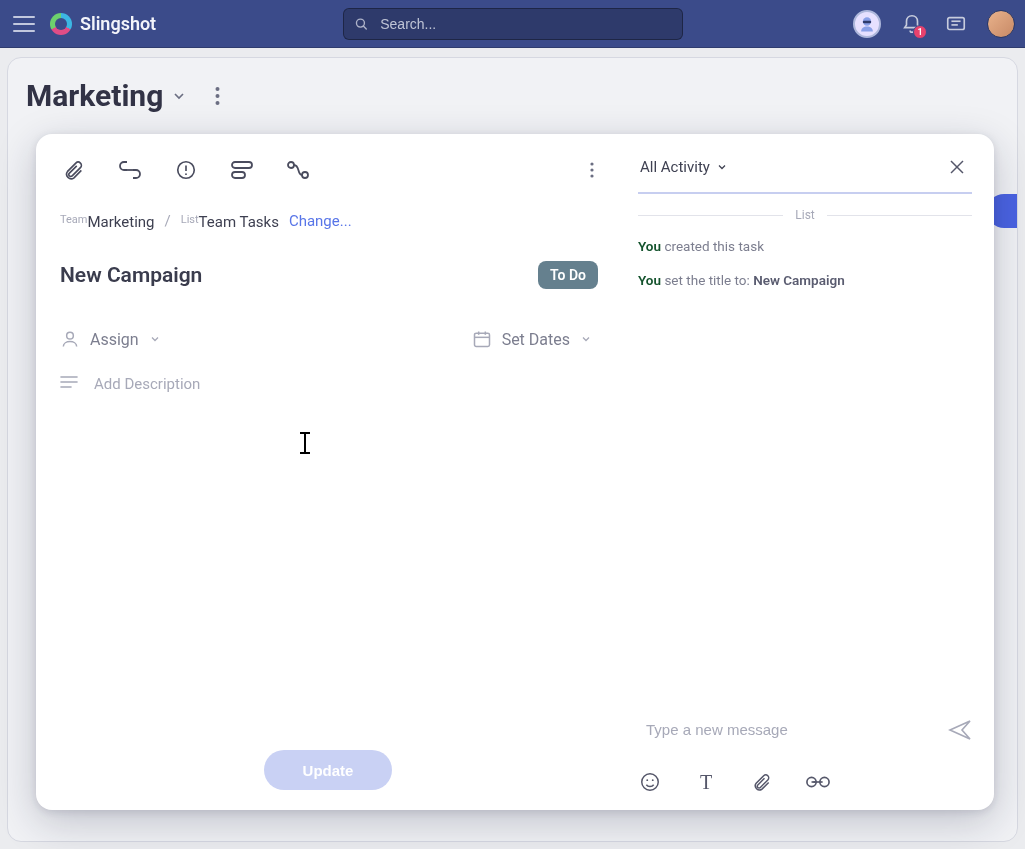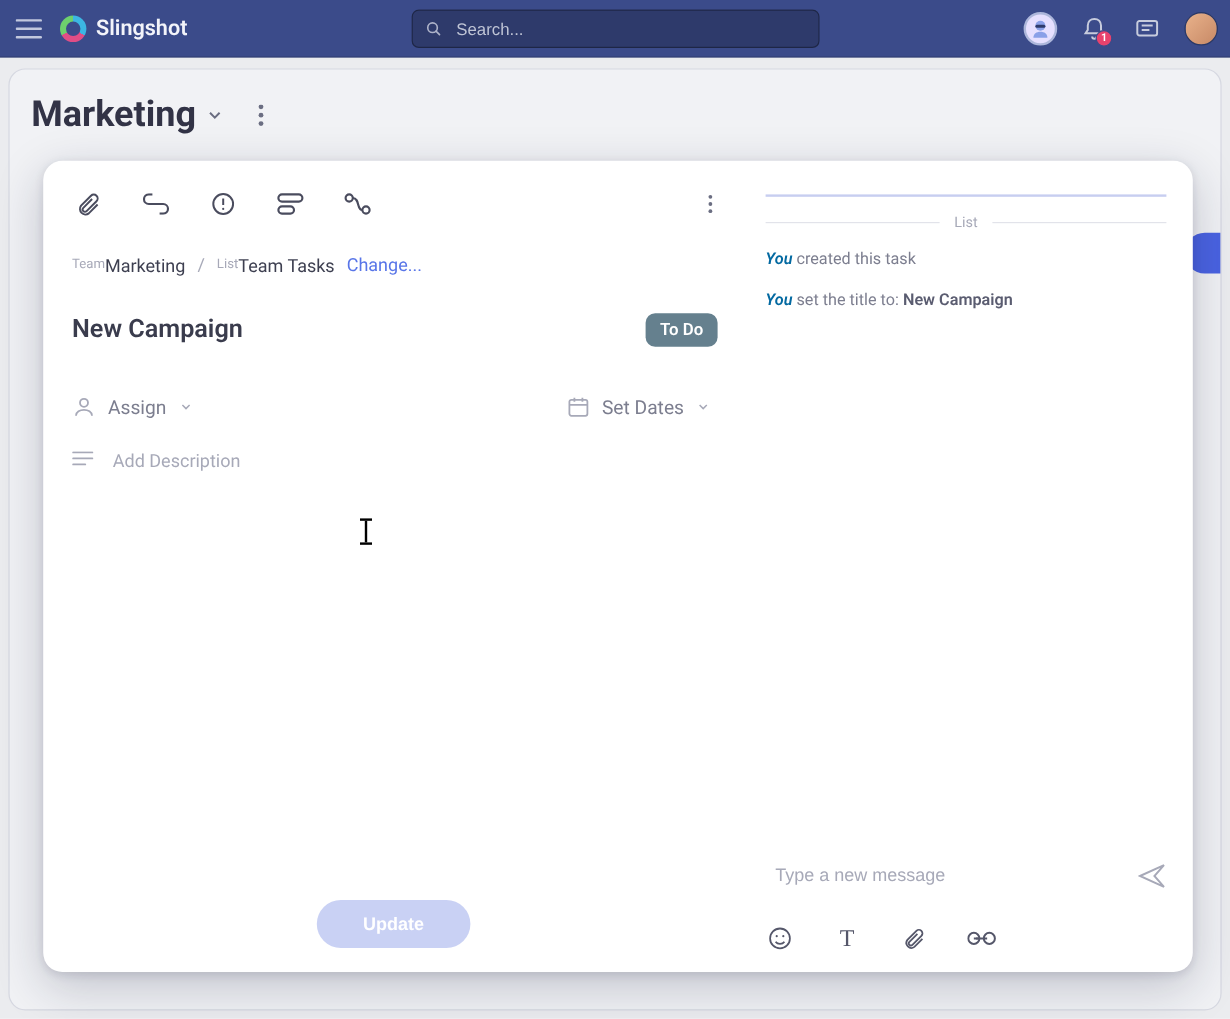--- a/index.html
+++ b/index.html
@@ -126,21 +126,21 @@
   
   .right-header{ display:flex; align-items:center; justify-content:space-between;}
   .activity-tab{ display:flex; align-items:center; gap:6px; color:#3F4152; font-size:15px; cursor:pointer; padding:4px 2px;}
   .close-btn{ width:30px; height:30px; display:flex; align-items:center; justify-content:center; color:#55576A; cursor:pointer;}
   .tab-underline{ height:2px; background:#C7CEF0; width:100%; margin-top:10px;}
 
   .day-sep{ display:flex; align-items:center; gap:12px; margin-top:14px; color:var(--text-light); font-size:12px;}
   .day-sep .line{ flex:1; height:1px; background:var(--border);}
 
   .log-entry{ font-size:13.5px; color:var(--text-grey); margin-top:16px; line-height:1.3;}
-  .log-entry b.you{ color:#0369a1; font-weight:600;font-style:italic;}
+  .log-entry b.you{ color:#14532d; font-weight:600;}
   .log-entry b.val{ color:#5A5C70; font-weight:600;}
 
   .compose{ position:absolute; bottom:16px; left:18px; right:22px;}
   .compose-input-row{ display:flex; align-items:center; gap:10px; margin-bottom:26px;}
   .compose-input{ flex:1; border:none; outline:none; font-size:15px; color:#555; padding:6px 8px;}
   .compose-input::placeholder{ color:var(--text-light);}
   .send-btn{ color:var(--text-light); cursor:pointer;}
   .compose-tools{ display:flex; gap:32px; color:#55576A; align-items:center;}
   .compose-tools .ct{ width:24px; height:24px; display:flex; align-items:center; justify-content:center; cursor:pointer;}
 
@@ -313,20 +313,34 @@
       </div>
       <textarea class="desc-input" placeholder="Add Description" style=""></textarea>
     </div>
 
     <div class="cursor-caret"></div>
 
     <button class="update-btn" disabled="">Update</button>
   </div>
 
   <div class="modal-right">
+    <div class="right-header">
+      <div class="activity-tab">
+        <span>All Activity</span>
+        <svg width="12" height="12" viewBox="0 0 24 24" fill="none" stroke="currentColor" stroke-width="2.5">
+            <polyline points="6 9 12 15 18 9"></polyline>
+          </svg>
+      </div>
+      <div class="close-btn">
+        <svg width="18" height="18" viewBox="0 0 24 24" fill="none" stroke="currentColor" stroke-width="2">
+            <line x1="4" y1="4" x2="20" y2="20"></line>
+            <line x1="20" y1="4" x2="4" y2="20"></line>
+          </svg>
+      </div>
+    </div>
     <div class="tab-underline"></div>
 
     <div class="day-sep">
       <span class="line"></span>
       <span>List</span>
       <span class="line"></span>
     </div>
 
     <div class="log-entry">
       <b class="you">You</b><span> created this task</span>

